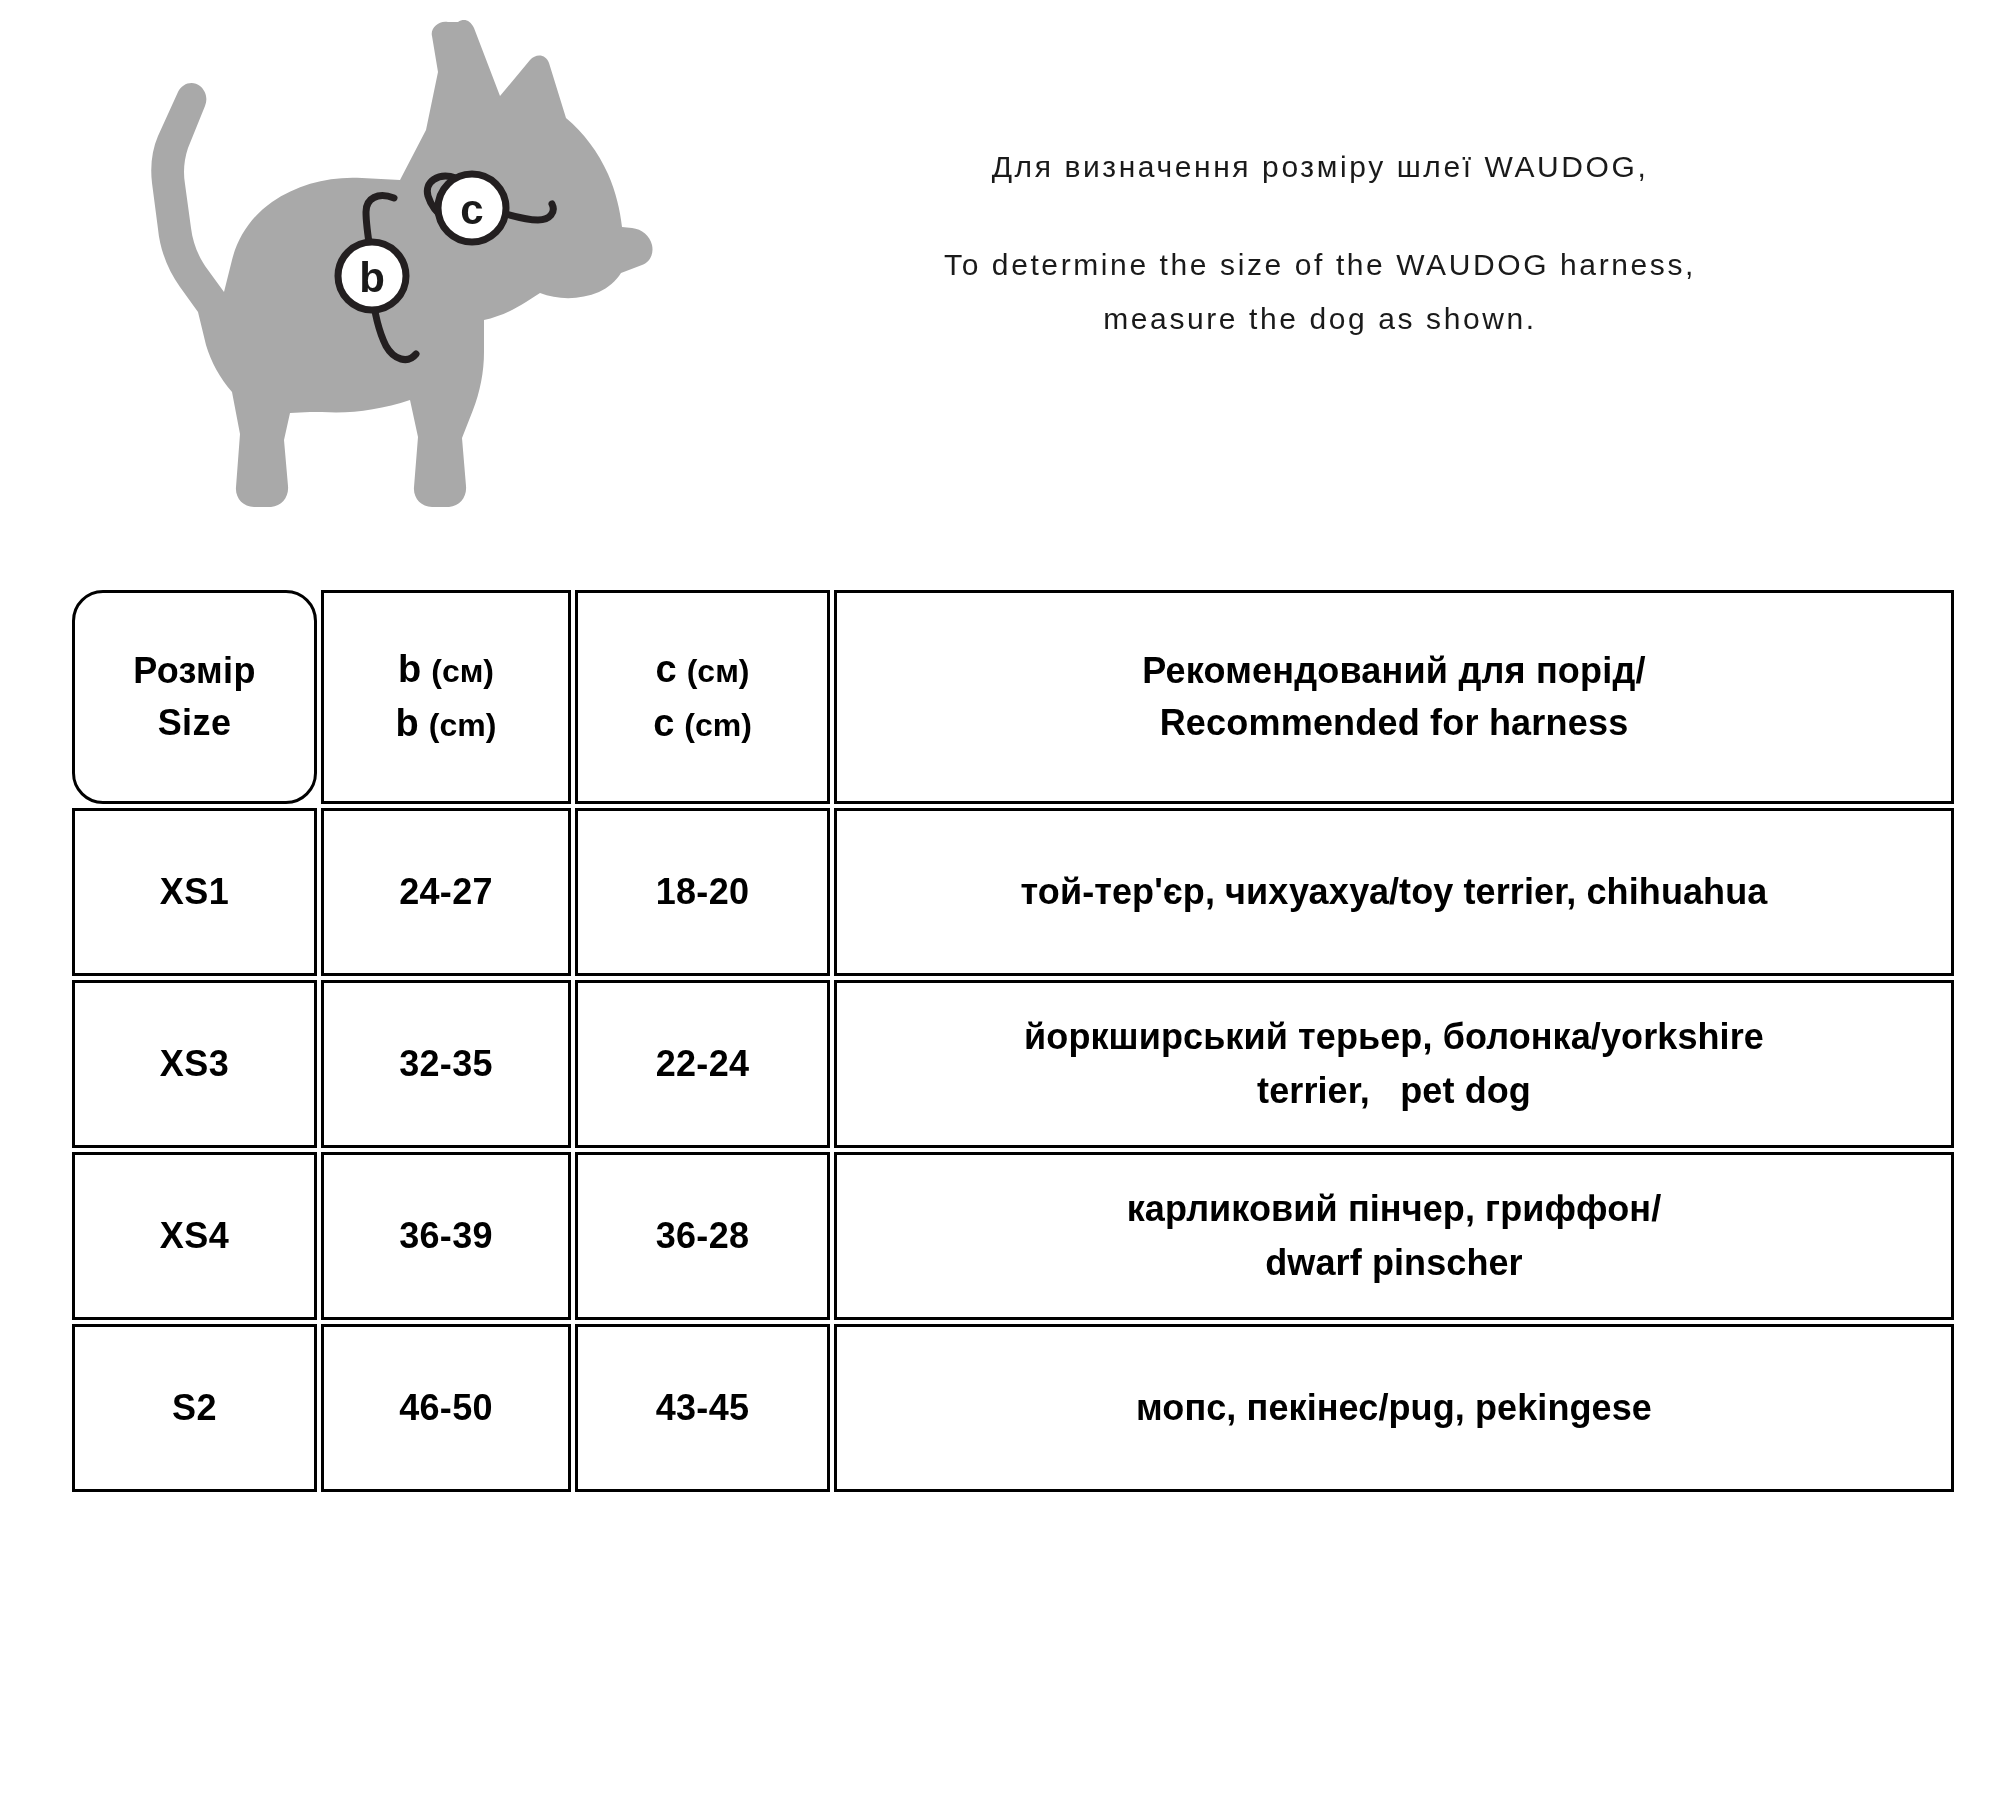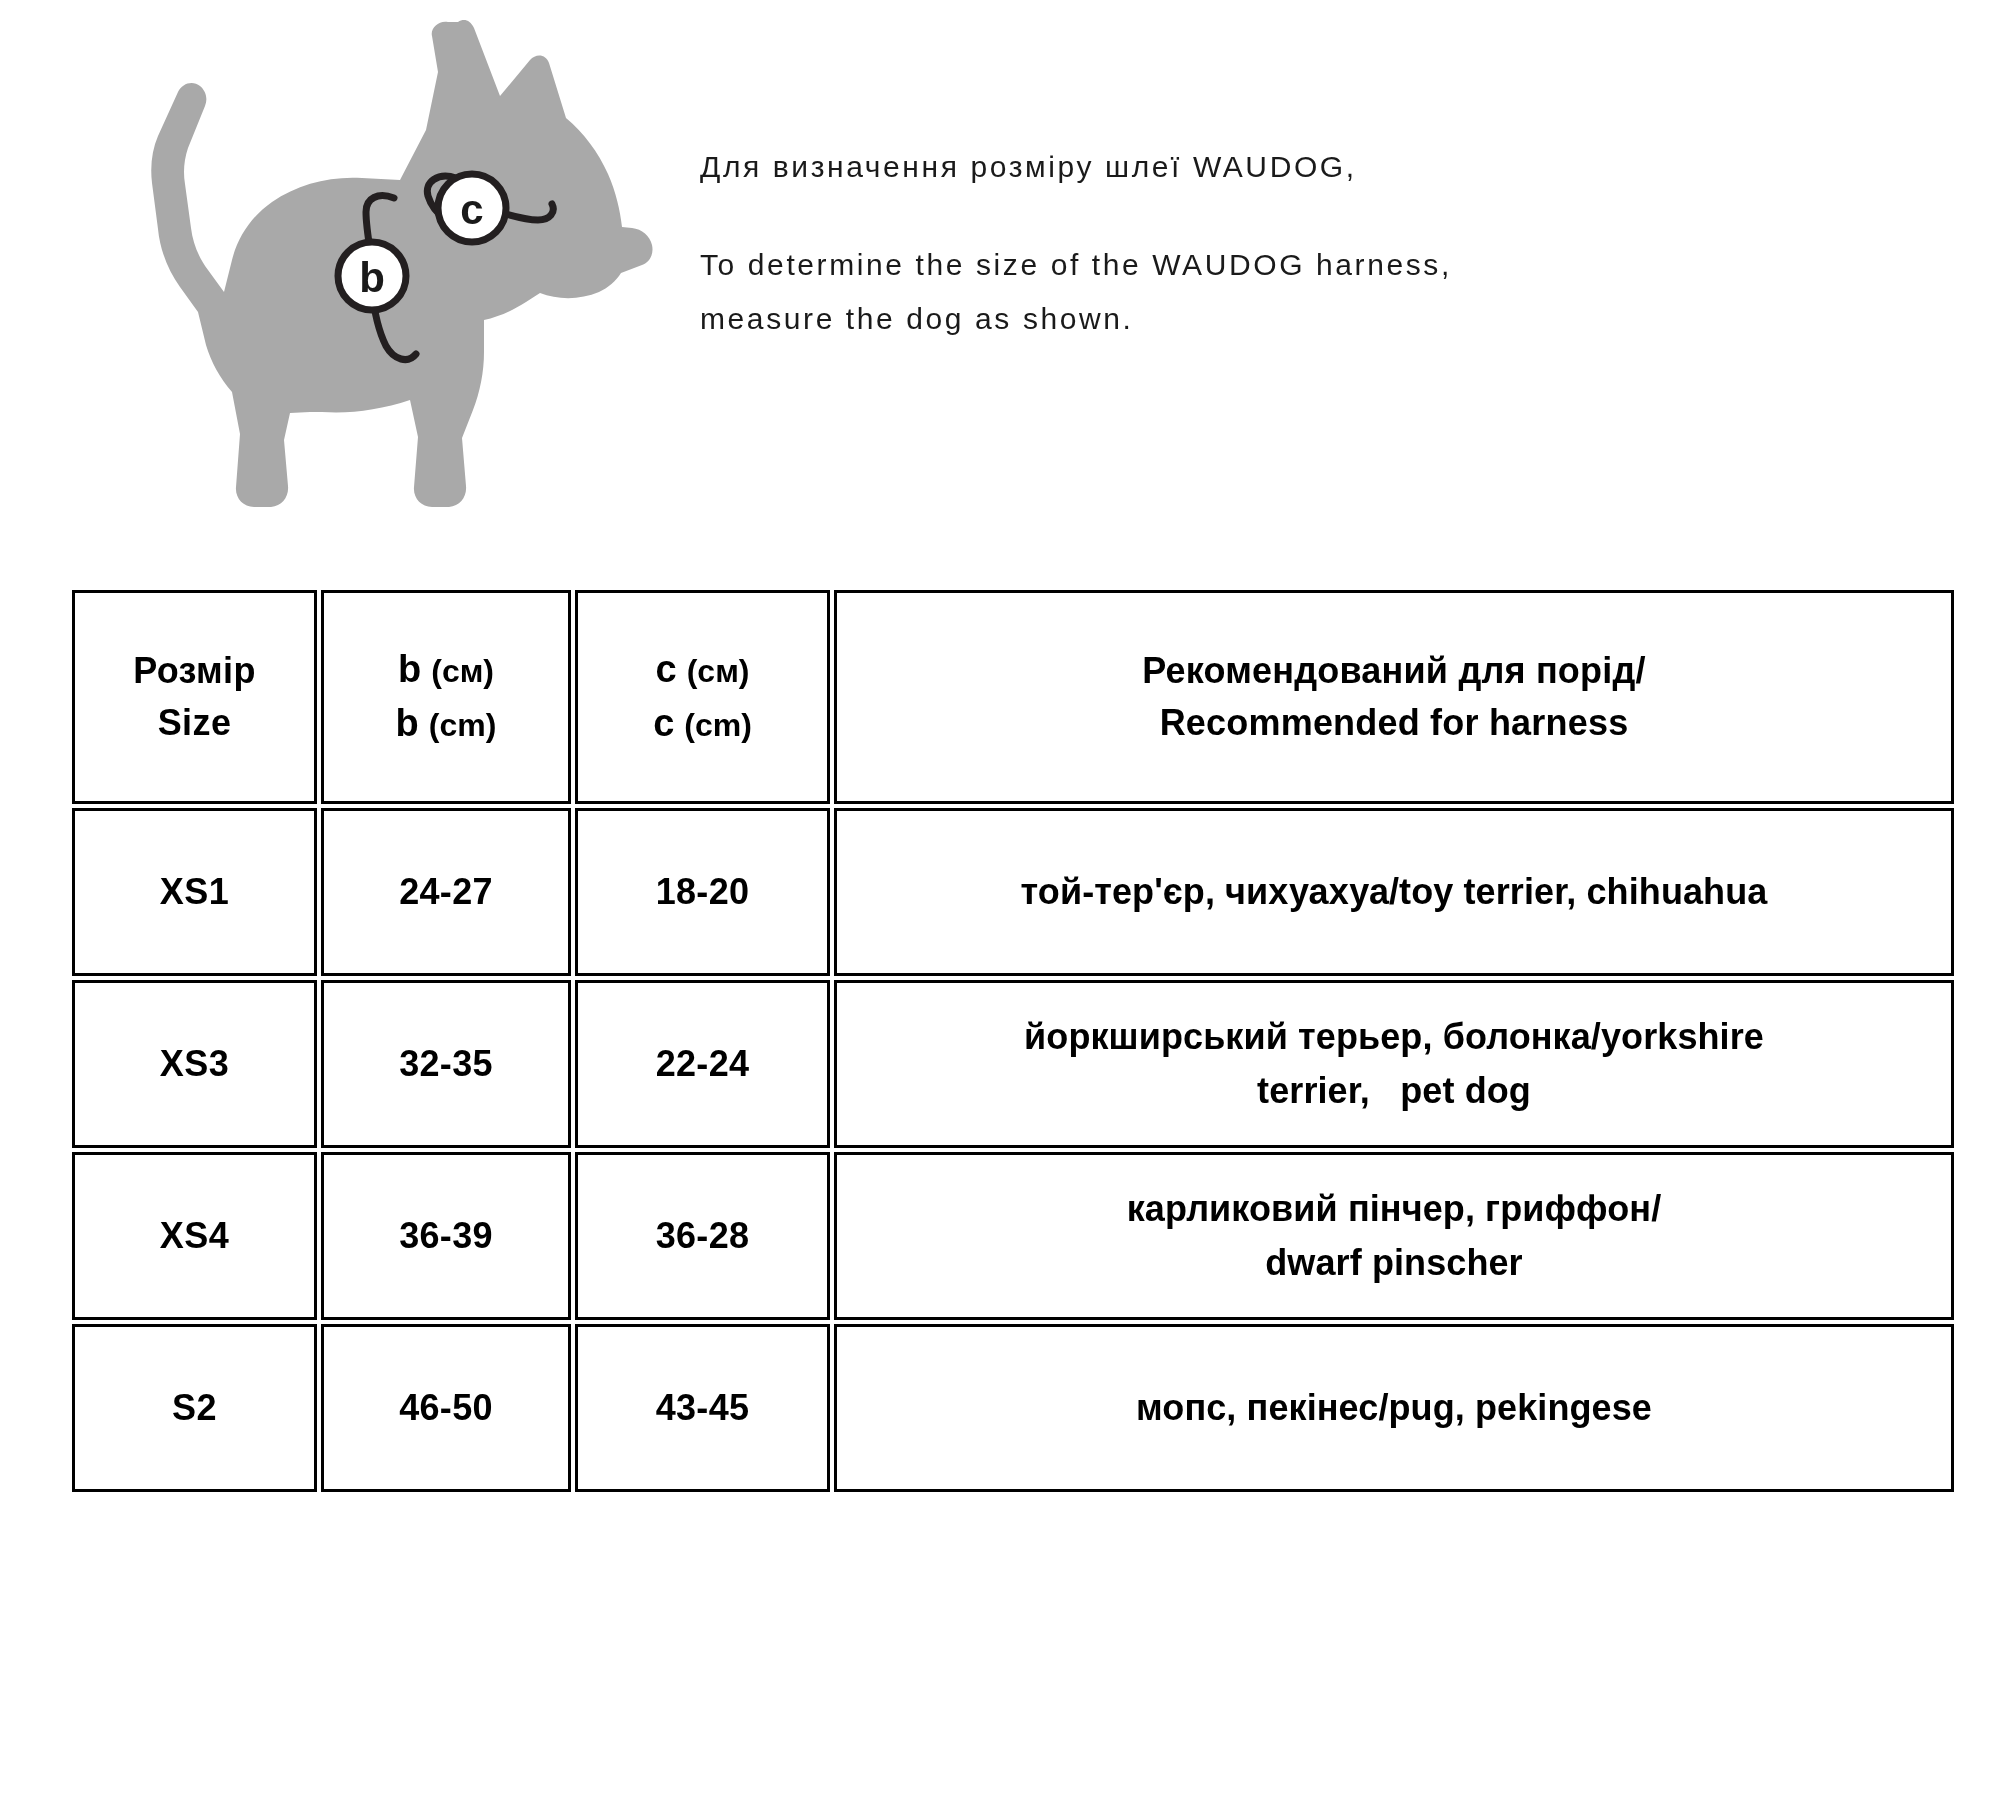--- a/index.html
+++ b/index.html
@@ -29,21 +29,21 @@
     top: 0px;
     width: 620px;
     height: 580px;
   }
 
   #intro-text {
     position: absolute;
     left: 700px;
     top: 140px;
     width: 1240px;
-    text-align: left;
+    text-align: center;
   }
   .intro-line {
     font-size: 30px;
     letter-spacing: 2.6px;
     line-height: 54px;
     font-weight: 400;
     color: #1a1a1a;
     white-space: nowrap;
   }
   .intro-gap {
@@ -79,20 +79,21 @@
 
   
   #header-row th {
     height: 196px;
     font-size: 37px;
     line-height: 52px;
   }
   th.hdr-size {
     font-size: 40px;
     letter-spacing: 0.4px;
+    border-radius: 31px;
   }
   th.hdr-unit .unit-paren {
     font-weight: 700;
     font-size: 32px;
   }
   th.hdr-unit .unit-letter {
     font-weight: 700;
     font-size: 38px;
   }
   th.hdr-breeds {

